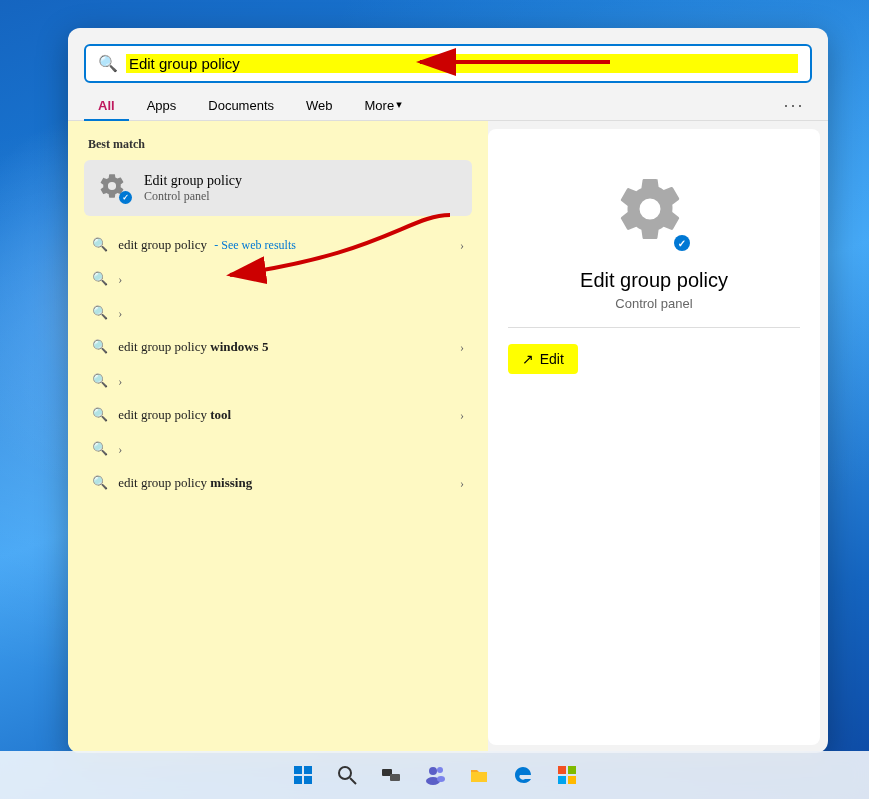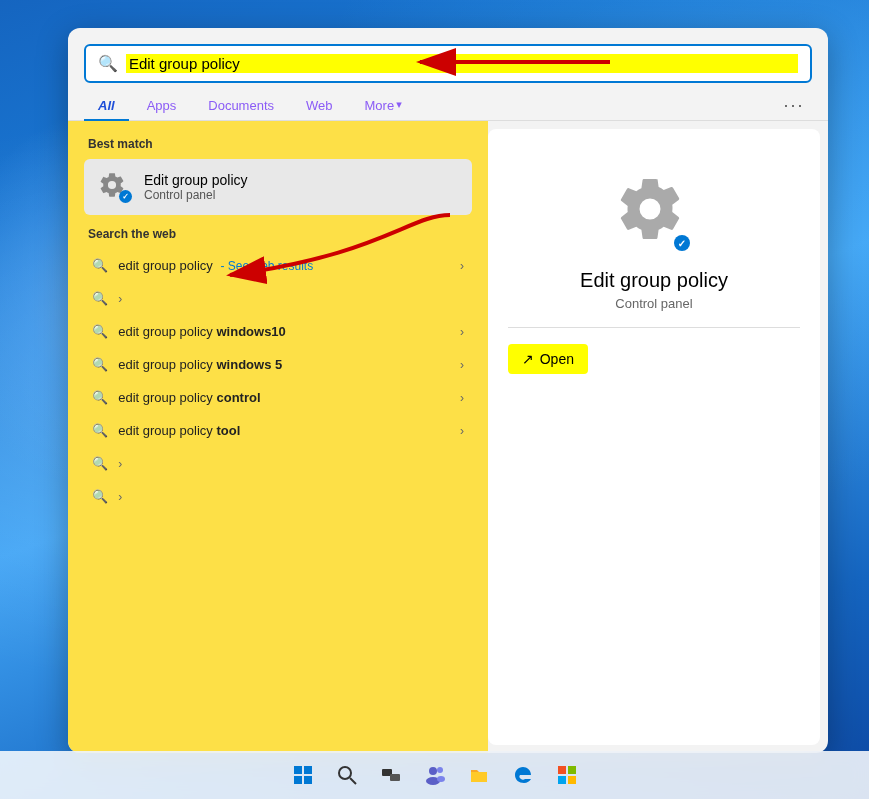--- a/index.html
+++ b/index.html
@@ -81,31 +81,30 @@
       display: flex;
       align-items: center;
       padding: 8px 16px 0 16px;
       gap: 4px;
       border-bottom: 1px solid #ddd;
     }
 
     .tab {
       padding: 6px 14px;
       font-size: 13px;
-      color: #8b5cf6;
+      color: #000000;
       cursor: pointer;
       border-bottom: 2px solid transparent;
       margin-bottom: -1px;
     }
 
     .tab.active {
-      color: #1d4ed8;
+      color: #be185d;
       border-bottom: 2px solid #0078d4;
       font-weight: 600;
-      font-style: italic;
     }
 
     .tab-more {
       display: flex;
       gap: 2px;
     }
 
     .tabs-right {
       margin-left: auto;
       display: flex;
@@ -127,21 +126,22 @@
       display: flex;
       flex: 1;
       overflow: hidden;
     }
 
     
     .left-panel {
       width: 420px;
       padding: 16px;
       overflow-y: auto;
-      background: #fde047;
+      background: #fef9c3;
+      font-family: Liberation Serif, serif;
     }
 
     .section-label {
       font-size: 12px;
       font-weight: 600;
       color: #333;
       margin-bottom: 8px;
       padding-left: 4px;
     }
 
@@ -402,87 +402,85 @@
             </svg>
             <div class="small-check-badge">✓</div>
           </div>
         </div>
         <div class="best-match-text">
           <span class="best-match-name">Edit group policy</span>
           <span class="best-match-sub">Control panel</span>
         </div>
       </div>
 
-      <div class="section-label">Search the web</div>
 
       <div class="web-search-items">
 
         <div class="web-item">
           <span class="web-item-icon">🔍</span>
           <span class="web-item-text">edit group policy <span class="see-web">- See web results</span></span>
           <span class="web-item-arrow">›</span>
         </div>
 
         <div class="web-item">
           <span class="web-item-icon">🔍</span>
           <span class="web-item-arrow">›</span>
         </div>
 
         <div class="web-item">
           <span class="web-item-icon">🔍</span>
-          <span class="web-item-text">edit group policy <span class="bold">windows10</span></span>
           <span class="web-item-arrow">›</span>
         </div>
 
         <div class="web-item">
           <span class="web-item-icon">🔍</span>
           <span class="web-item-text">edit group policy <span class="bold">windows 5</span></span>
           <span class="web-item-arrow">›</span>
         </div>
 
         <div class="web-item">
           <span class="web-item-icon">🔍</span>
-          <span class="web-item-text">edit group policy <span class="bold">control</span></span>
           <span class="web-item-arrow">›</span>
         </div>
 
         <div class="web-item">
           <span class="web-item-icon">🔍</span>
           <span class="web-item-text">edit group policy <span class="bold">tool</span></span>
           <span class="web-item-arrow">›</span>
         </div>
 
         <div class="web-item">
           <span class="web-item-icon">🔍</span>
           <span class="web-item-arrow">›</span>
         </div>
 
         <div class="web-item">
           <span class="web-item-icon">🔍</span>
+          <span class="web-item-text">edit group policy <span class="bold">missing</span></span>
           <span class="web-item-arrow">›</span>
         </div>
 
       </div>
     </div>
 
     <div class="right-panel">
       <div class="right-icon-wrap">
         <div class="gear-check">
           <svg width="72" height="72" viewBox="0 0 24 24" fill="#aaa">
             <path d="M12 15.5A3.5 3.5 0 0 1 8.5 12 3.5 3.5 0 0 1 12 8.5a3.5 3.5 0 0 1 3.5 3.5 3.5 3.5 0 0 1-3.5 3.5m7.43-2.92c.04-.32.07-.64.07-.97s-.03-.66-.07-1l2.12-1.63c.19-.15.24-.42.12-.64l-2-3.46c-.12-.22-.39-.3-.61-.22l-2.49 1c-.52-.4-1.08-.73-1.69-.98l-.38-2.65C14.46 2.18 14.25 2 14 2h-4c-.25 0-.46.18-.49.42l-.38 2.65c-.61.25-1.17.58-1.69.98l-2.49-1c-.23-.09-.49 0-.61.22l-2 3.46c-.13.22-.07.49.12.64L4.57 11c-.04.34-.07.67-.07 1s.03.65.07.97l-2.11 1.66c-.19.15-.25.42-.12.64l2 3.46c.12.22.39.3.61.22l2.49-1.01c.52.4 1.08.73 1.69.98l.38 2.65c.03.24.24.42.49.42h4c.25 0 .46-.18.49-.42l.38-2.65c.61-.25 1.17-.58 1.69-.98l2.49 1.01c.22.08.49 0 .61-.22l2-3.46c.12-.22.07-.49-.12-.64l-2.11-1.66z"></path>
           </svg>
           <div class="check-badge">✓</div>
         </div>
       </div>
       <div class="right-title">Edit group policy</div>
       <div class="right-sub">Control panel</div>
       <div class="divider"></div>
       <button class="open-btn">
         <span style="font-size:14px;">↗</span>
-        <span>Open</span>
+        <span>Edit</span>
       </button>
     </div>
 
   </div>
 </div>
 
 <svg class="arrow-overlay" style="top: 32px; left: 390px; width: 230px; height: 60px;">
   <defs>
     <marker id="arrowhead1" markerWidth="10" markerHeight="7" refX="9" refY="3.5" orient="auto">
       <polygon points="0 0, 10 3.5, 0 7" fill="#cc0000"></polygon>

